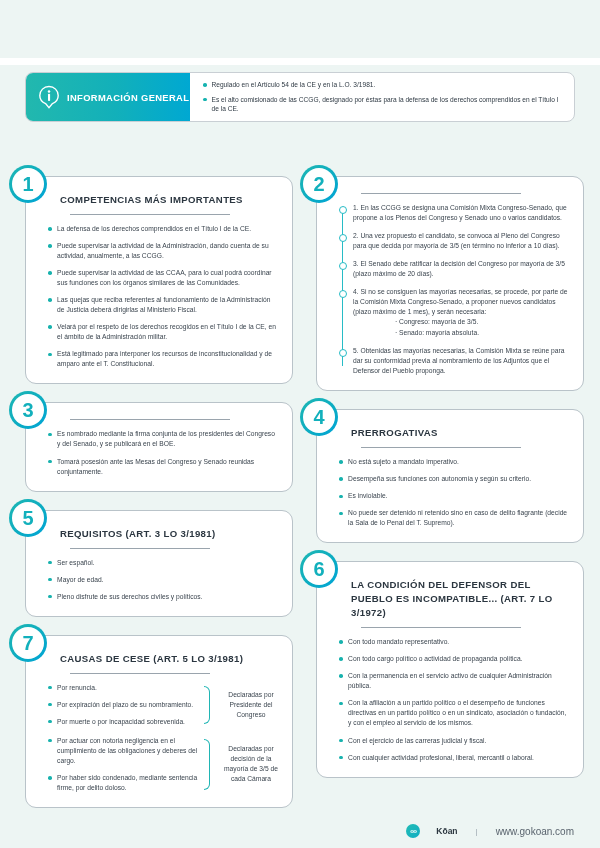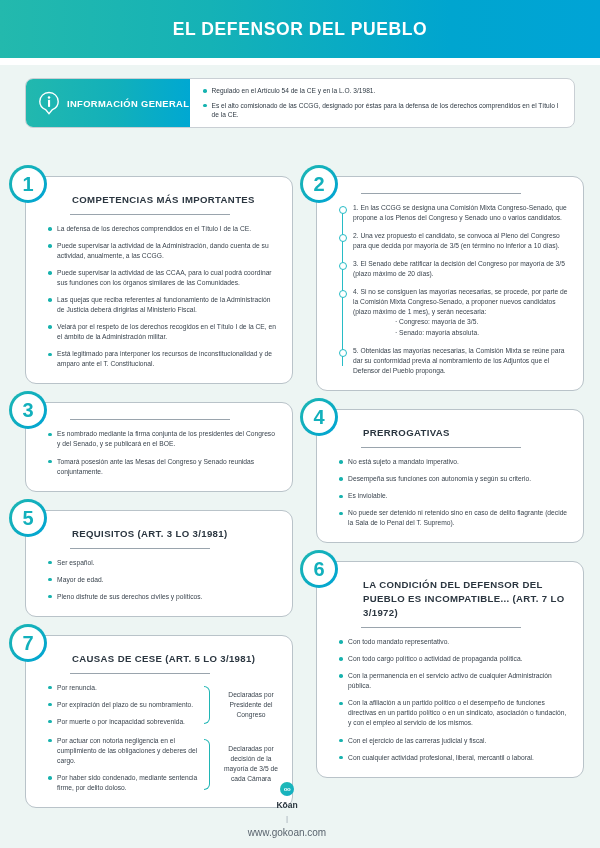--- a/index.html
+++ b/index.html
@@ -28,21 +28,21 @@
     font-weight: bold;
     letter-spacing: 0.6px;
   }
   .header-under {
     position: absolute; left:0; top:58px; width:600px; height:7px;
     background:#ffffff;
   }
 
   
   .infowrap {
-    position: absolute; left: 25px; top: 78px;
+    position: absolute; left: 25px; top: 72px;
     width: 550px; height: 50px;
     background: #ffffff;
     border: 1px solid #c9cfd4;
     border-radius: 8px;
     display: flex;
     overflow: hidden;
   }
   .info-left {
     width: 164px; height: 100%;
     background: linear-gradient(90deg, #22b8ae 0%, #12b0ba 55%, #00a8d2 100%);
@@ -98,21 +98,21 @@
     background-image: linear-gradient(#fff,#fff), linear-gradient(135deg,#1fb7b2 0%, #0aabc4 60%, #00a4d8 100%);
     background-origin: border-box;
     background-clip: padding-box, border-box;
     display: flex; align-items: center; justify-content: center;
     z-index: 4;
   }
   .badge span {
     font-size: 20px; font-weight: bold; color: #12b0bc; line-height: 1;
   }
   .card-head {
-    margin-left: 24px;
+    margin-left: 12px;
     font-size: 9.6px; font-weight: bold; color: #2b3640;
     letter-spacing: 0.35px; line-height: 1.45;
     padding-bottom: 7px;
   }
   .rule {
     margin-left: 22px; margin-bottom: 9px;
     height: 1px; background: #9aa4ad; width: 160px;
   }
   .rule.w-short { width: 140px; }
   .bullets { display: flex; flex-direction: column; gap: 7px; }
@@ -162,43 +162,40 @@
     font-size: 6.7px; color: #3a444e; line-height: 1.5;
     text-align: center;
     display: flex; align-items: center; justify-content: center;
   }
   .grp-spacer { height: 9px; }
 
   
   .footer {
     position: absolute; left: 0; bottom: 10px; width: 600px;
     display: flex; align-items: center; justify-content: flex-end;
-    padding-right: 26px; gap: 4px; flex-direction: column;
+    padding-right: 26px; gap: 16px;
   }
   .logo-mark {
     width: 14px; height: 14px; border-radius: 50%;
     background: linear-gradient(135deg,#22bcb4 0%, #11aec4 100%);
     display: flex; align-items: center; justify-content: center;
     position: relative;
   }
   .logo-mark .eyes {
     color: #ffffff; font-size: 6px; font-weight: bold; letter-spacing: -0.5px;
   }
   .logo-text { font-size: 8.5px; font-weight: bold; color: #2c3740; }
   .logo-div { font-size: 8px; color: #9aa4ad; margin: 0 2px; }
   .logo-url { font-size: 10px; color: #5a646e; }
 </style>
 </head>
 <body>
 
 <div id="page">
 
-  <div class="header">
-    <div class="header-title">EL DEFENSOR DEL PUEBLO</div>
-  </div>
   <div class="header-under"></div>
 
   <div class="infowrap">
     <div class="info-left">
       <span class="info-icon">
         <svg width="22" height="24" viewBox="0 0 22 24">
           <path d="M11 1.5 C5.8 1.5 1.8 5.5 1.8 10.5 C1.8 14.4 4.3 17.3 7.6 18.6 L11 22.6 L14.4 18.6 C17.7 17.3 20.2 14.4 20.2 10.5 C20.2 5.5 16.2 1.5 11 1.5 Z" fill="none" stroke="#ffffff" stroke-width="1.4"></path>
           <circle cx="11" cy="6.4" r="1.25" fill="#ffffff"></circle>
           <rect x="10" y="8.8" width="2.1" height="7.2" rx="0.8" fill="#ffffff"></rect>
         </svg>

